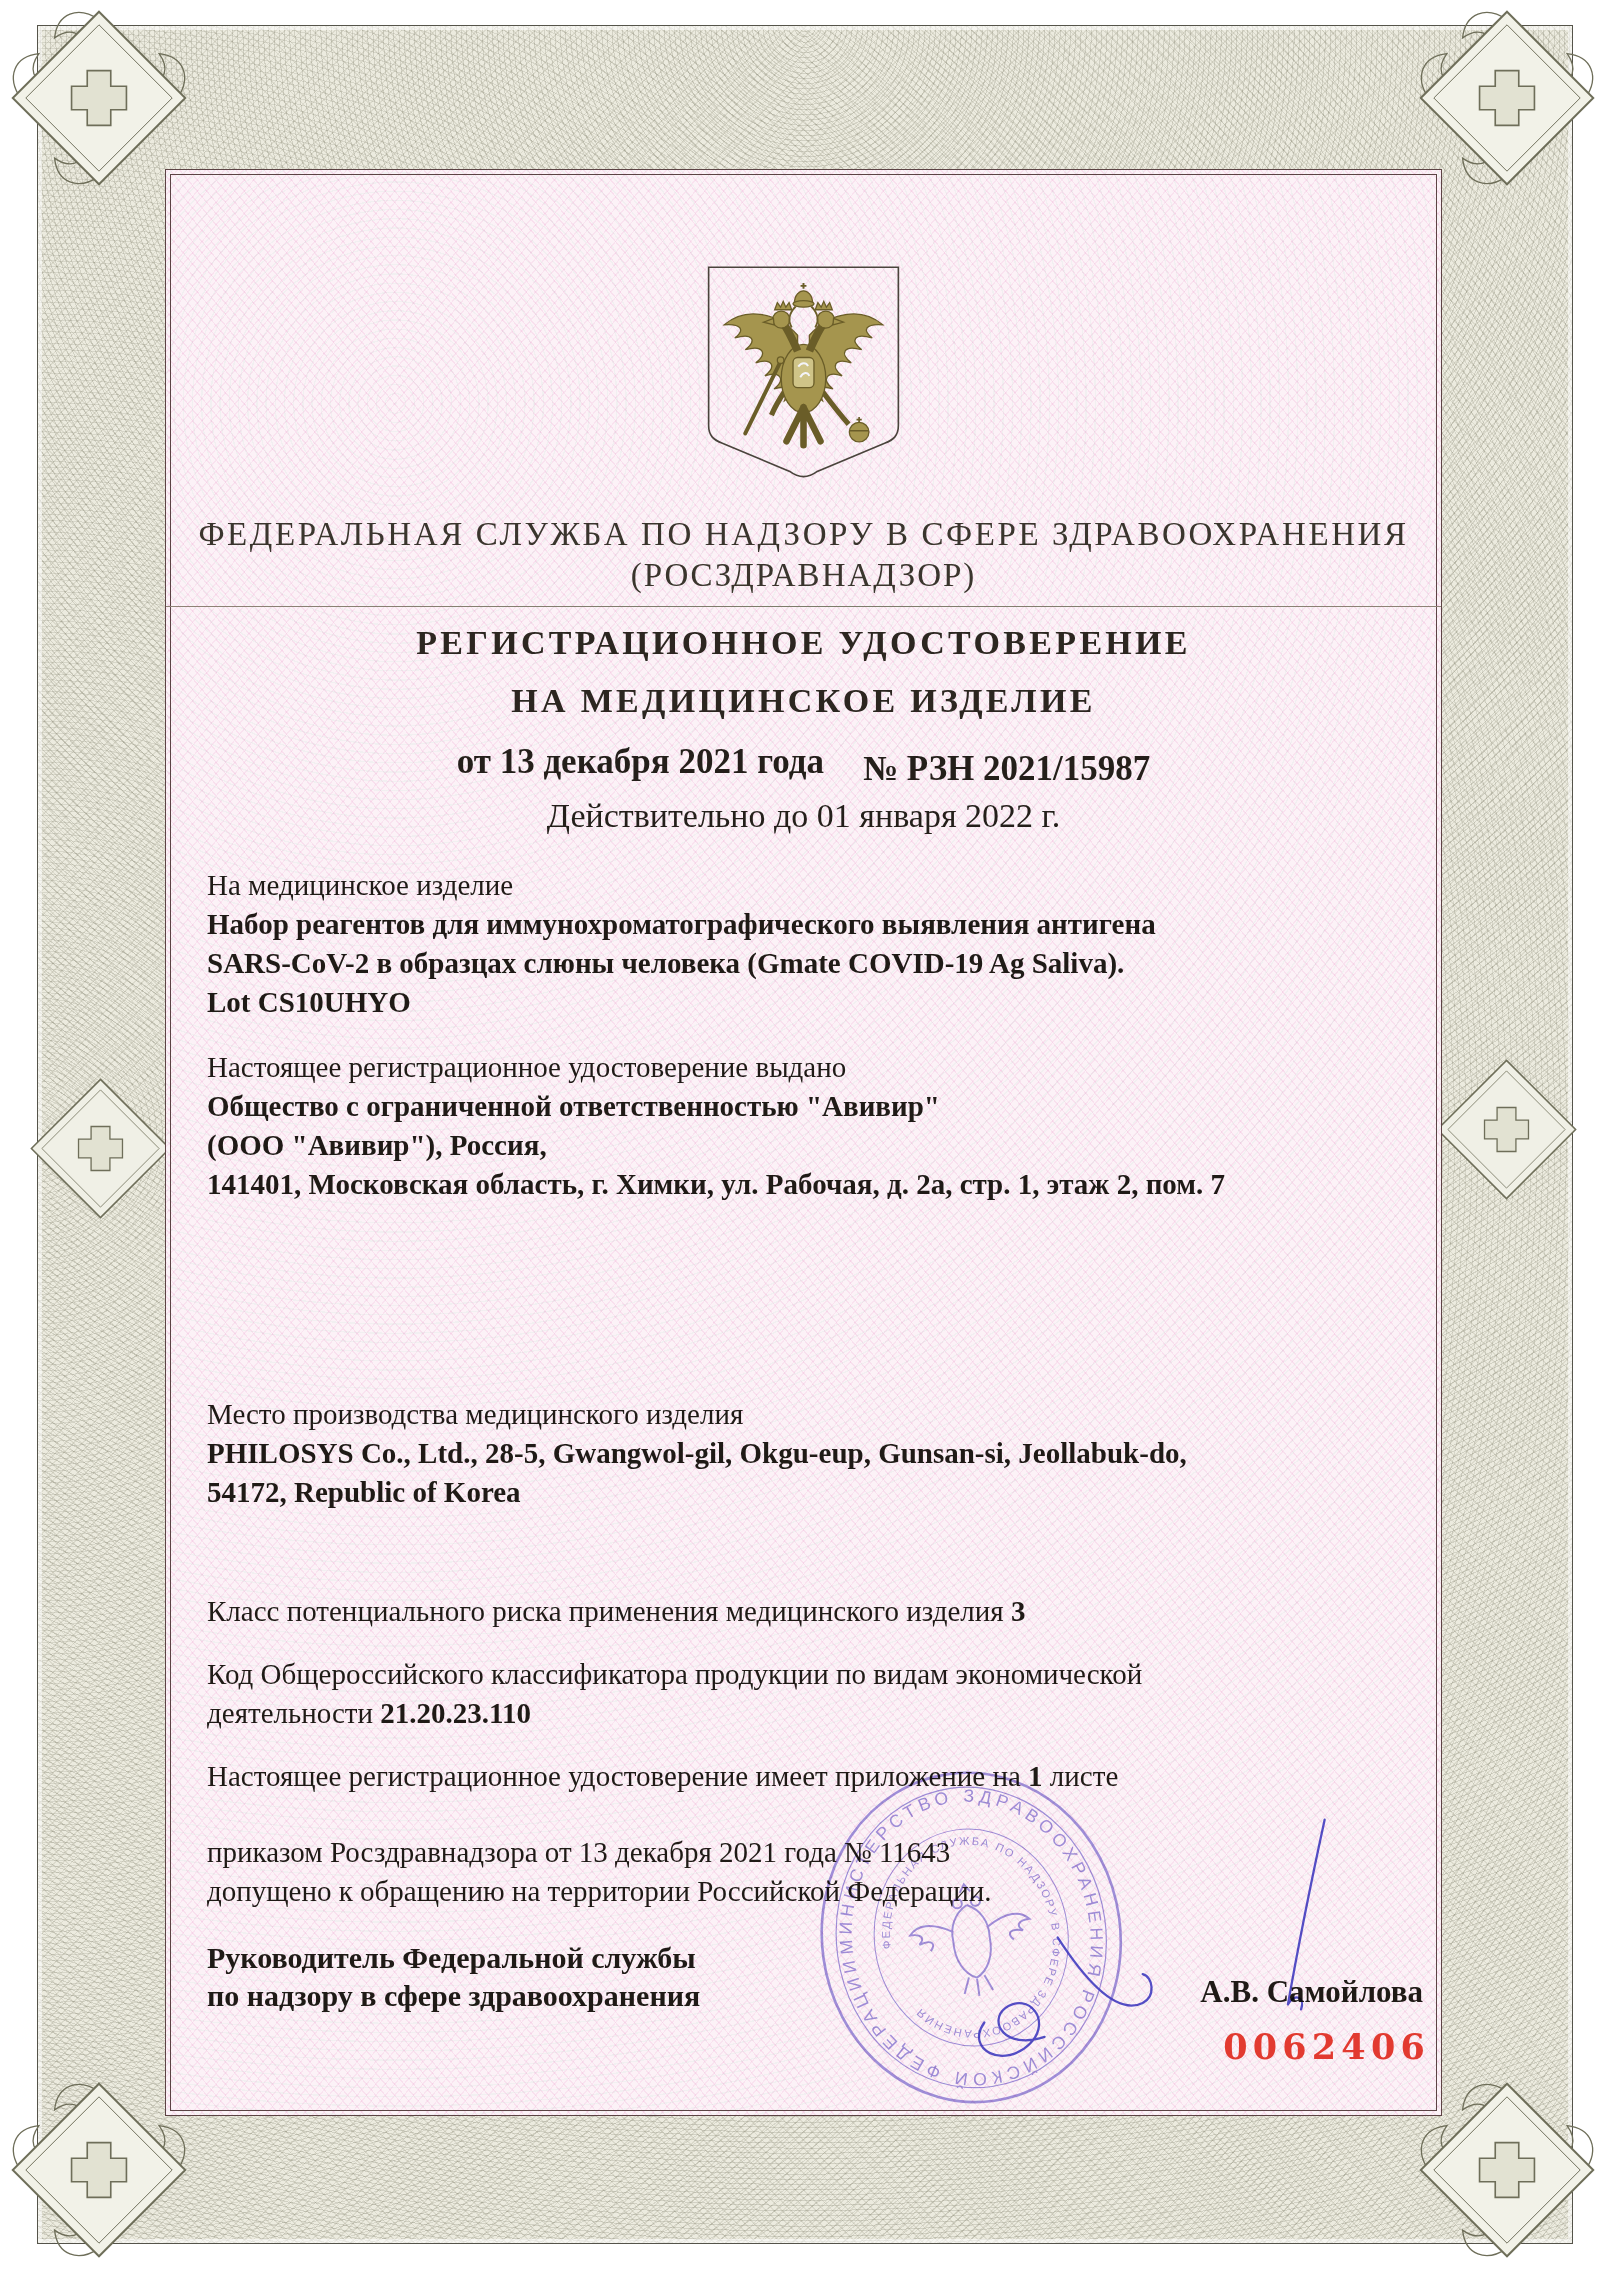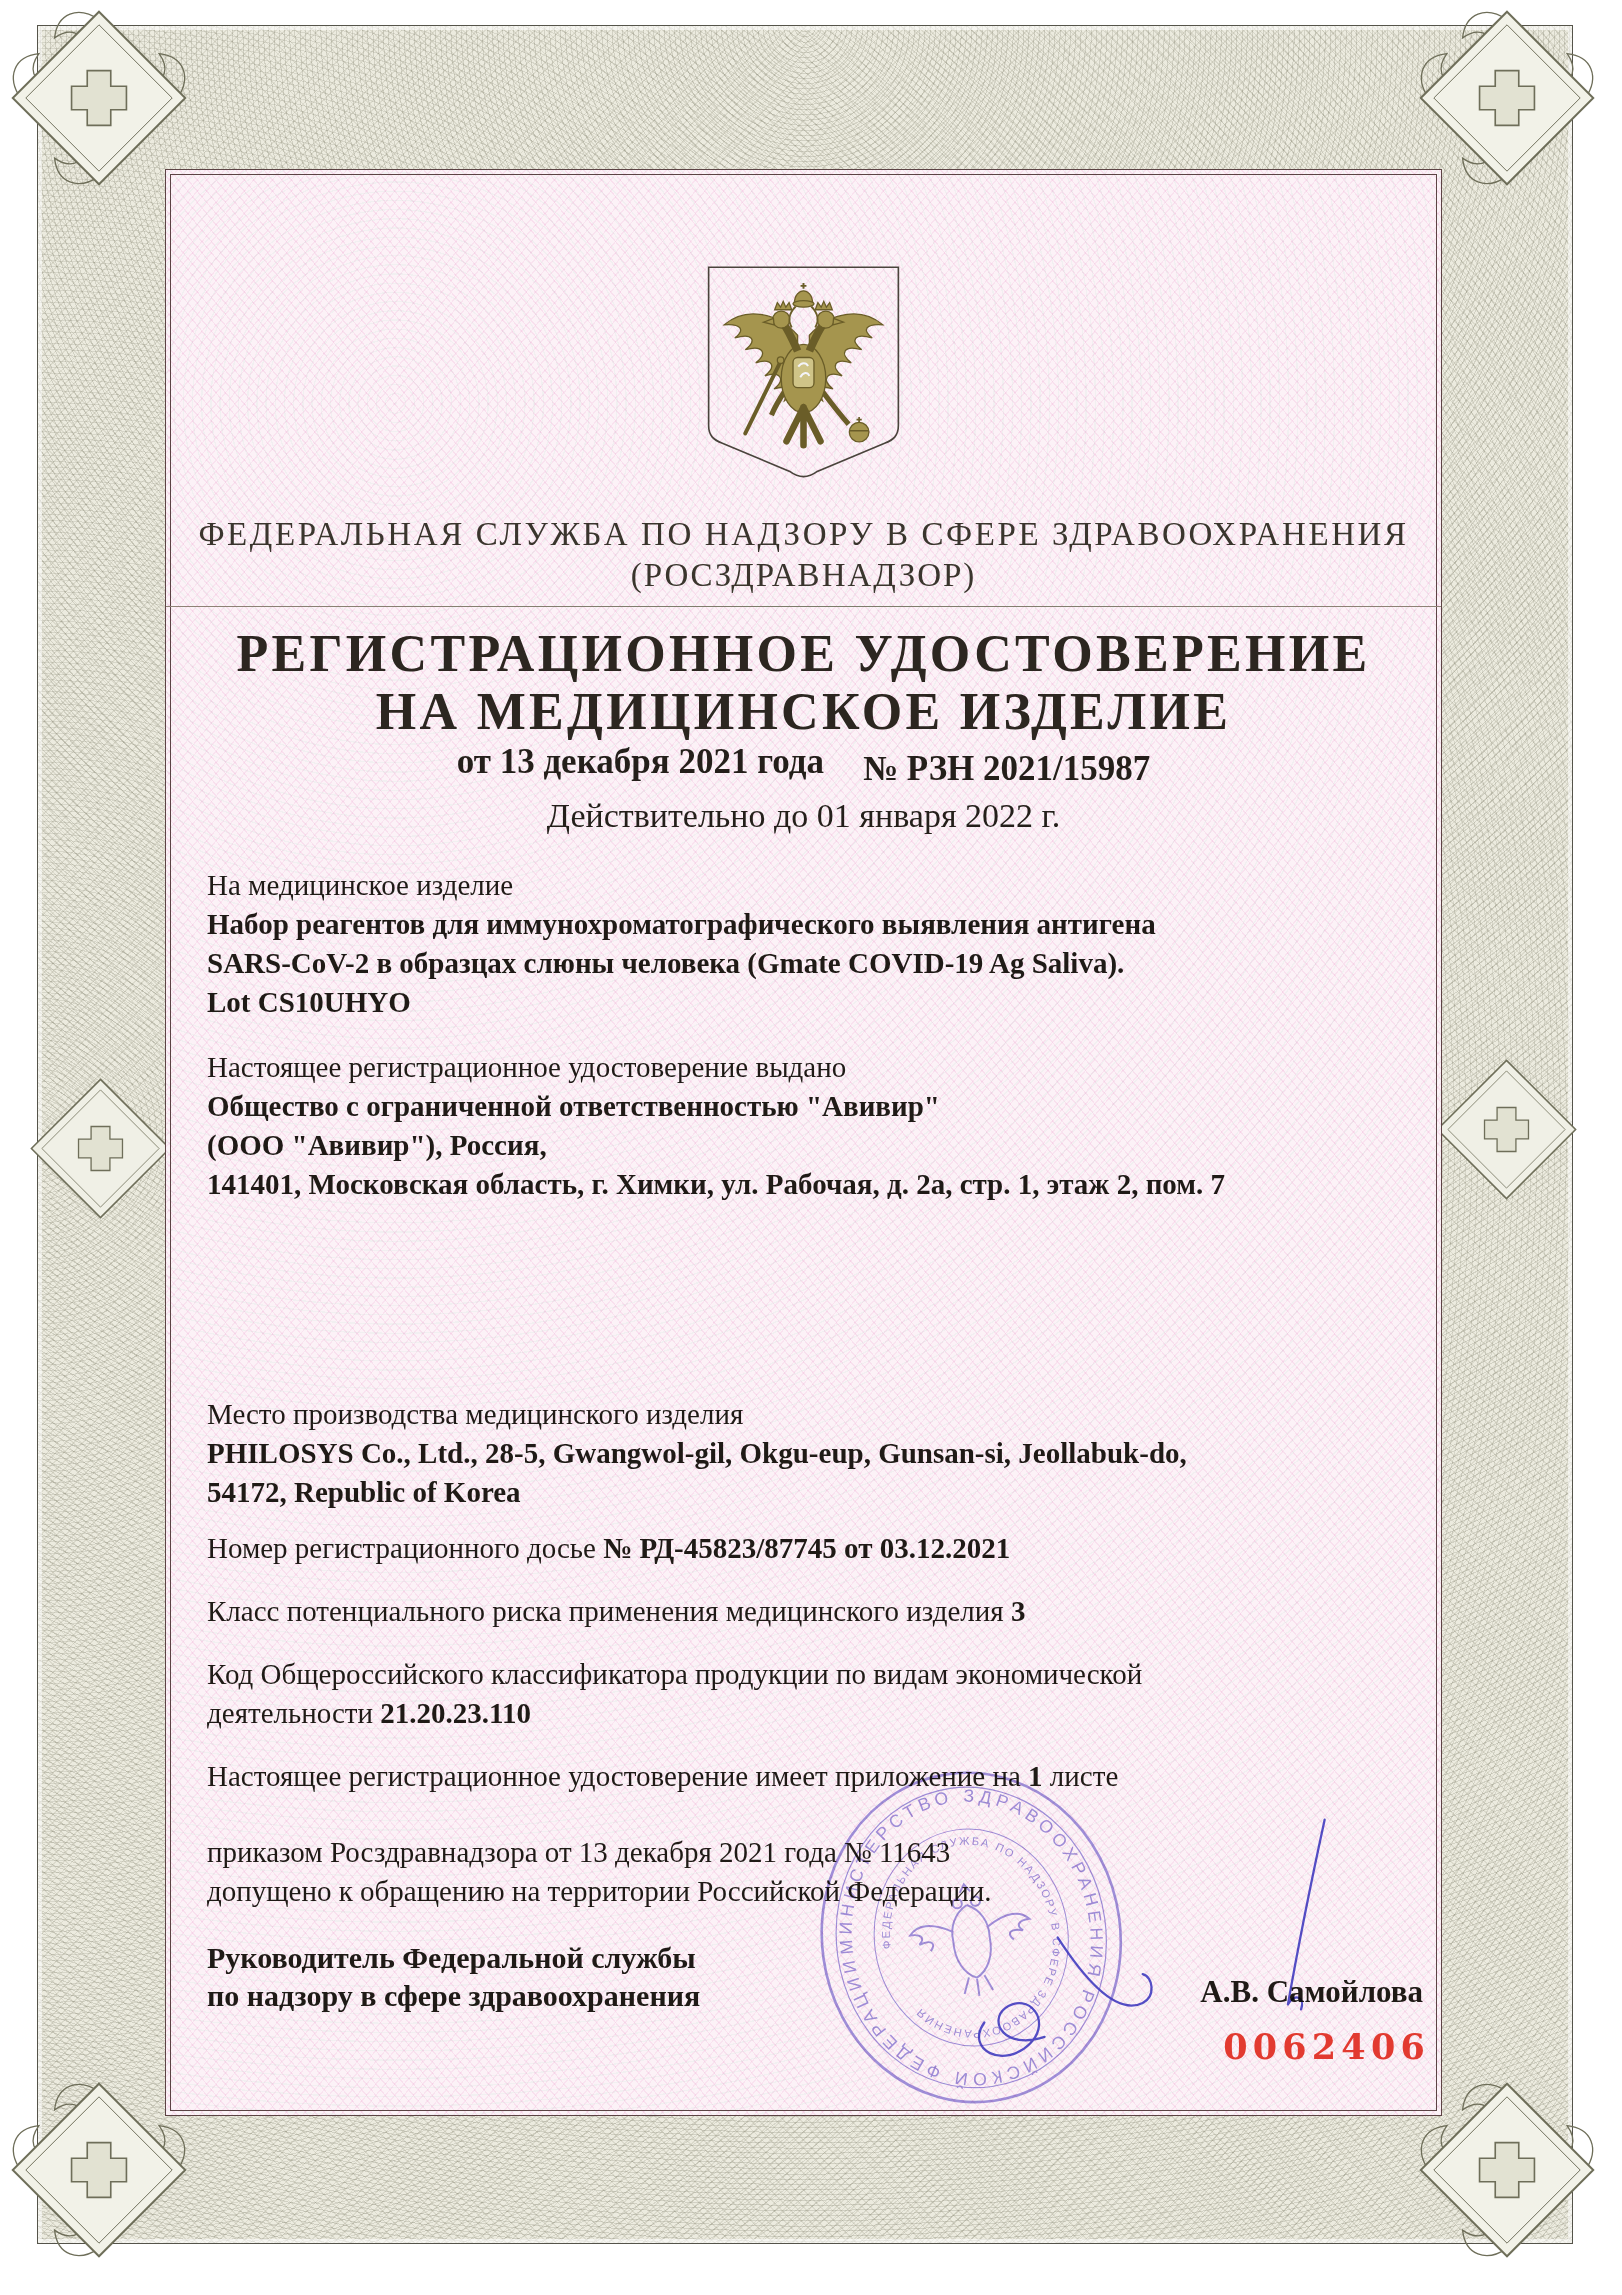--- a/index.html
+++ b/index.html
@@ -24,21 +24,21 @@
       repeating-linear-gradient(50deg, rgba(226,106,178,.13) 0 1.2px, rgba(0,0,0,0) 1.2px 7.2px),
       repeating-linear-gradient(-50deg, rgba(226,106,178,.11) 0 1.2px, rgba(0,0,0,0) 1.2px 7.2px),
       repeating-radial-gradient(circle at 18% 12%, rgba(120,210,170,.08) 0 1.3px, rgba(0,0,0,0) 1.3px 9.2px);}
   .panel-border{position:absolute;inset:3.9px;border:1px solid #5c4344;pointer-events:none;}
   .ornament{position:absolute;pointer-events:none;}
   .abs{position:absolute;}
   .centered{left:0;width:100%;text-align:center;}
   .hdr{font-size:33px;letter-spacing:2.6px;color:#3a352d;white-space:nowrap;}
   .hdr2{font-size:33px;letter-spacing:2px;color:#3a352d;}
   .rule{position:absolute;left:0;width:100%;height:1.3px;background:linear-gradient(to right,#8f8276,#7c7c6a,#8f8276);}
-  .title{font-size:52px;font-weight:bold;letter-spacing:3.3px;color:#2c2620;white-space:nowrap;}
+  .title{font-size:34px;font-weight:bold;letter-spacing:3.3px;color:#2c2620;white-space:nowrap;}
   .daterow{display:flex;justify-content:center;align-items:baseline;gap:39px;font-size:35px;font-weight:bold;color:#241f1a;}
   .numshift{transform:translateY(6.5px);display:inline-block;}
   .valid{font-size:34px;font-weight:normal;color:#241f1a;}
   .para{position:absolute;left:41px;width:1198px;font-size:29px;line-height:39px;color:#1f1a16;}
   .b{font-weight:bold;}
   .footer-left{position:absolute;left:41px;font-size:30px;font-weight:bold;line-height:38px;color:#1f1a16;}
   .footer-name{position:absolute;left:949px;width:308px;text-align:right;font-size:31px;font-weight:bold;color:#1f1a16;}
   .serial{position:absolute;left:1041px;width:223px;text-align:right;
           font-family:"DejaVu Serif", serif;font-size:35px;font-weight:600;
           letter-spacing:5.2px;color:#e23a30;}
@@ -173,23 +173,20 @@
       <div class="b">141401, Московская область, г. Химки, ул. Рабочая, д. 2а, стр. 1, этаж 2, пом. 7</div>
     </div>
 
 
     <div class="para" style="top:1225px;">
       <div>Место производства медицинского изделия</div>
       <div class="b">PHILOSYS Co., Ltd., 28-5, Gwangwol-gil, Okgu-eup, Gunsan-si, Jeollabuk-do,</div>
       <div class="b">54172, Republic of Korea</div>
     </div>
 
-    <div class="para" style="top:1359px;">
-      <span>Номер регистрационного досье </span><span class="b">№ РД-45823/87745 от 03.12.2021</span>
-    </div>
 
     <div class="para" style="top:1422px;">
       <span>Класс потенциального риска применения медицинского изделия </span><span class="b">3</span>
     </div>
 
     <div class="para" style="top:1485px;">
       <div>Код Общероссийского классификатора продукции по видам экономической</div>
       <div><span>деятельности </span><span class="b">21.20.23.110</span></div>
     </div>
 

